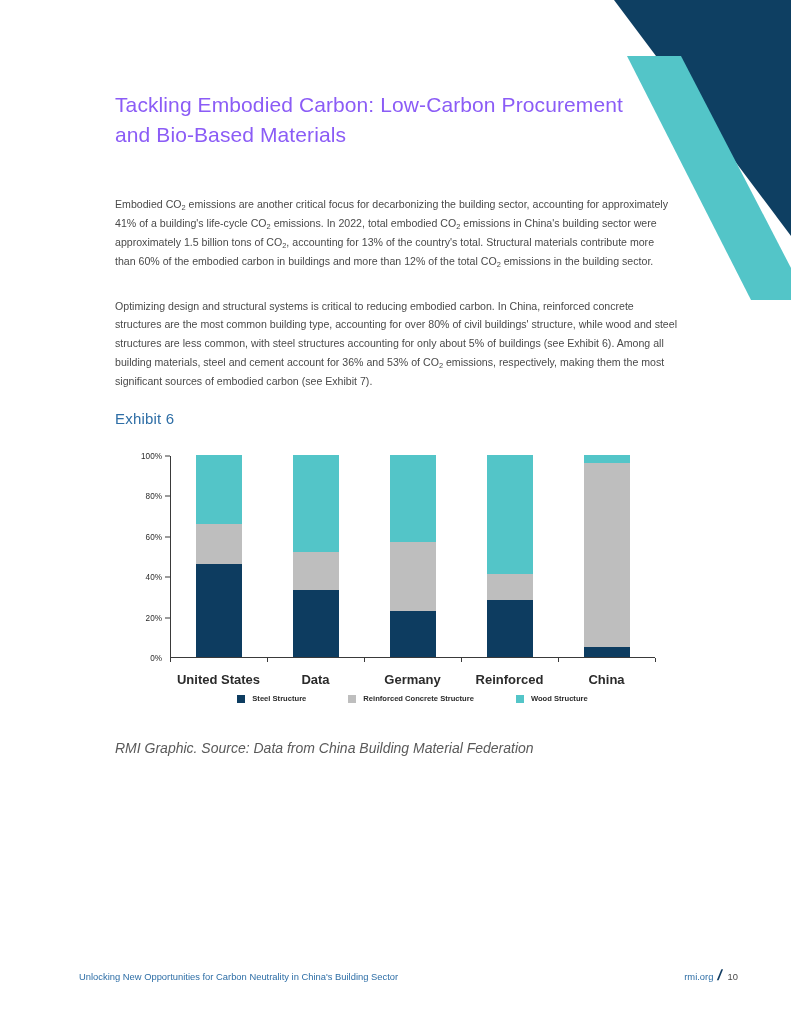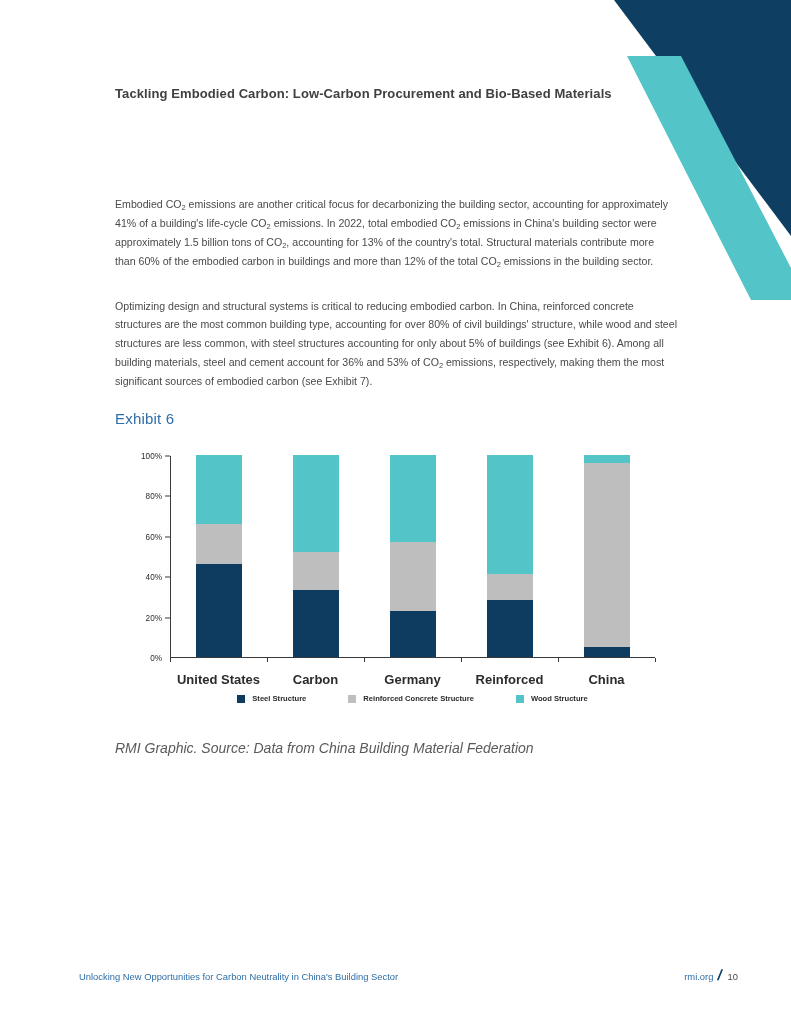--- a/index.html
+++ b/index.html
@@ -30,24 +30,24 @@
   #page {
     position: absolute;
     inset: 0;
   }
 
   #section-title {
     position: absolute;
     left: 115px;
     top: 76px;
     width: 545px;
-    font-size: 13px;
-    font-weight: bold;
+    font-size: 21px;
+    font-weight: normal;
     line-height: 1.42;
-    color: #404040;
+    color: #8b5cf6;
     letter-spacing: 0.1px;
   }
 
   .body-paragraph {
     position: absolute;
     left: 115px;
     width: 562px;
     font-size: 10.6px;
     line-height: 1.78;
     color: #4a4a4a;
@@ -285,21 +285,21 @@
           <div class="bar-group" style="left: 413.5px;">
             <div class="bar-seg" style="background: rgb(13, 60, 96); height: 10.1px; bottom: 0px;"></div>
             <div class="bar-seg" style="background: rgb(190, 190, 190); height: 183.82px; bottom: 10.1px;"></div>
             <div class="bar-seg" style="background: rgb(83, 197, 200); height: 8.08px; bottom: 193.92px;"></div>
           </div>
           <div class="x-tick-mark" style="left: 388px;"></div>
           <div class="x-tick-mark" style="left: 485px;"></div>
         </div>
       <div id="x-labels">
           <div class="x-label" style="left: -11.5px;">United States</div>
-          <div class="x-label" style="left: 85.5px;">Carbon</div>
+          <div class="x-label" style="left: 85.5px;">Data</div>
           <div class="x-label" style="left: 182.5px;">Germany</div>
           <div class="x-label" style="left: 279.5px;">Reinforced</div>
           <div class="x-label" style="left: 376.5px;">China</div>
         </div>
     </div>
     <div id="legend">
         <div class="legend-item">
           <span class="legend-swatch" style="background: rgb(13, 60, 96);"></span>
           <span class="legend-label">Steel Structure</span>
         </div>

